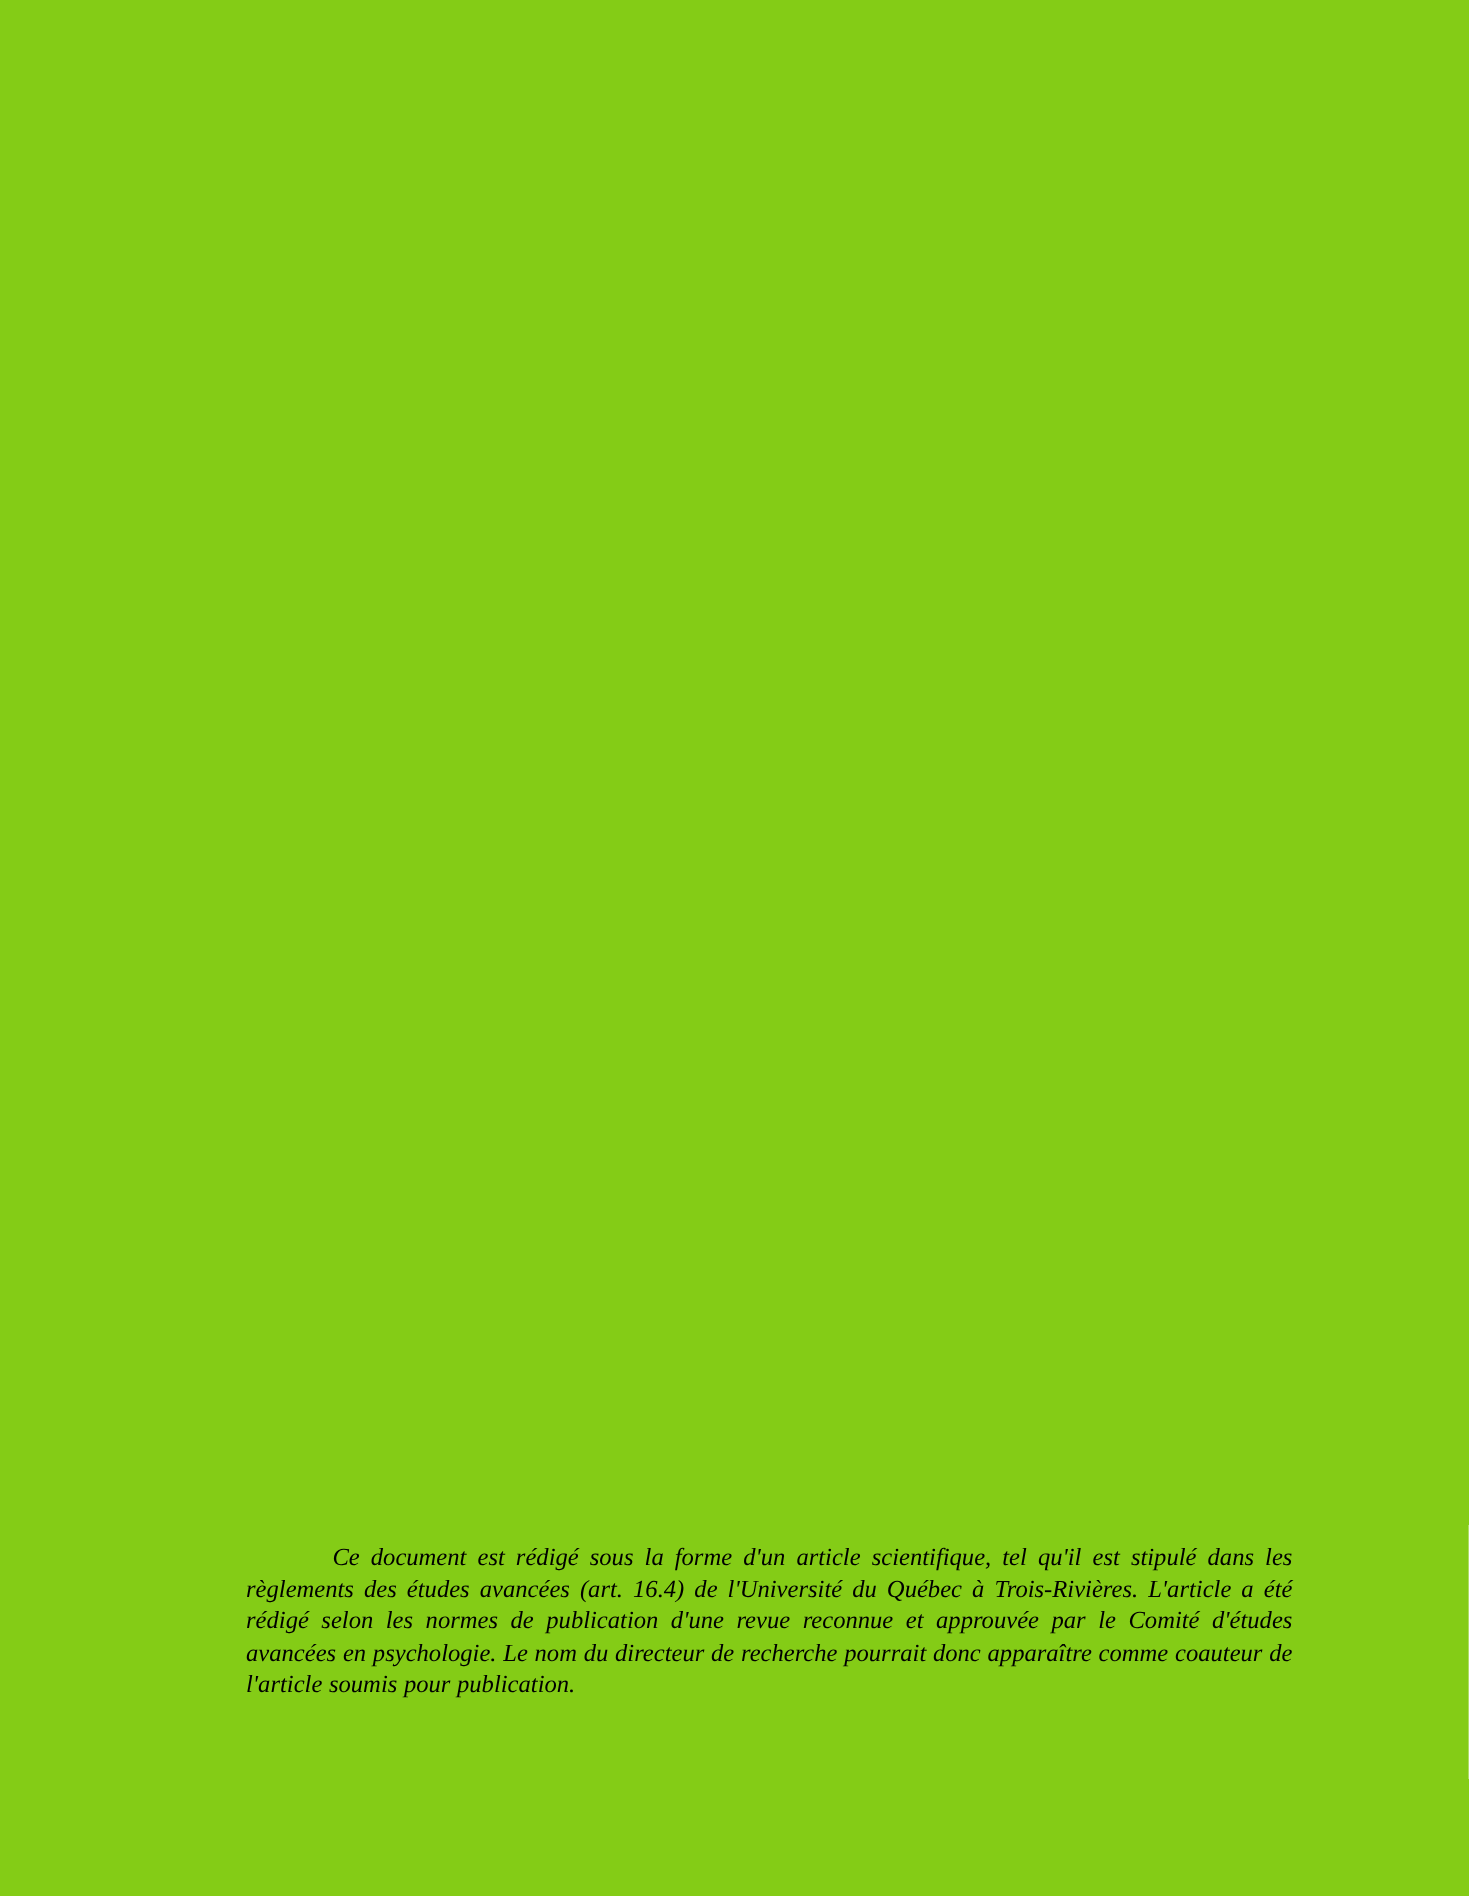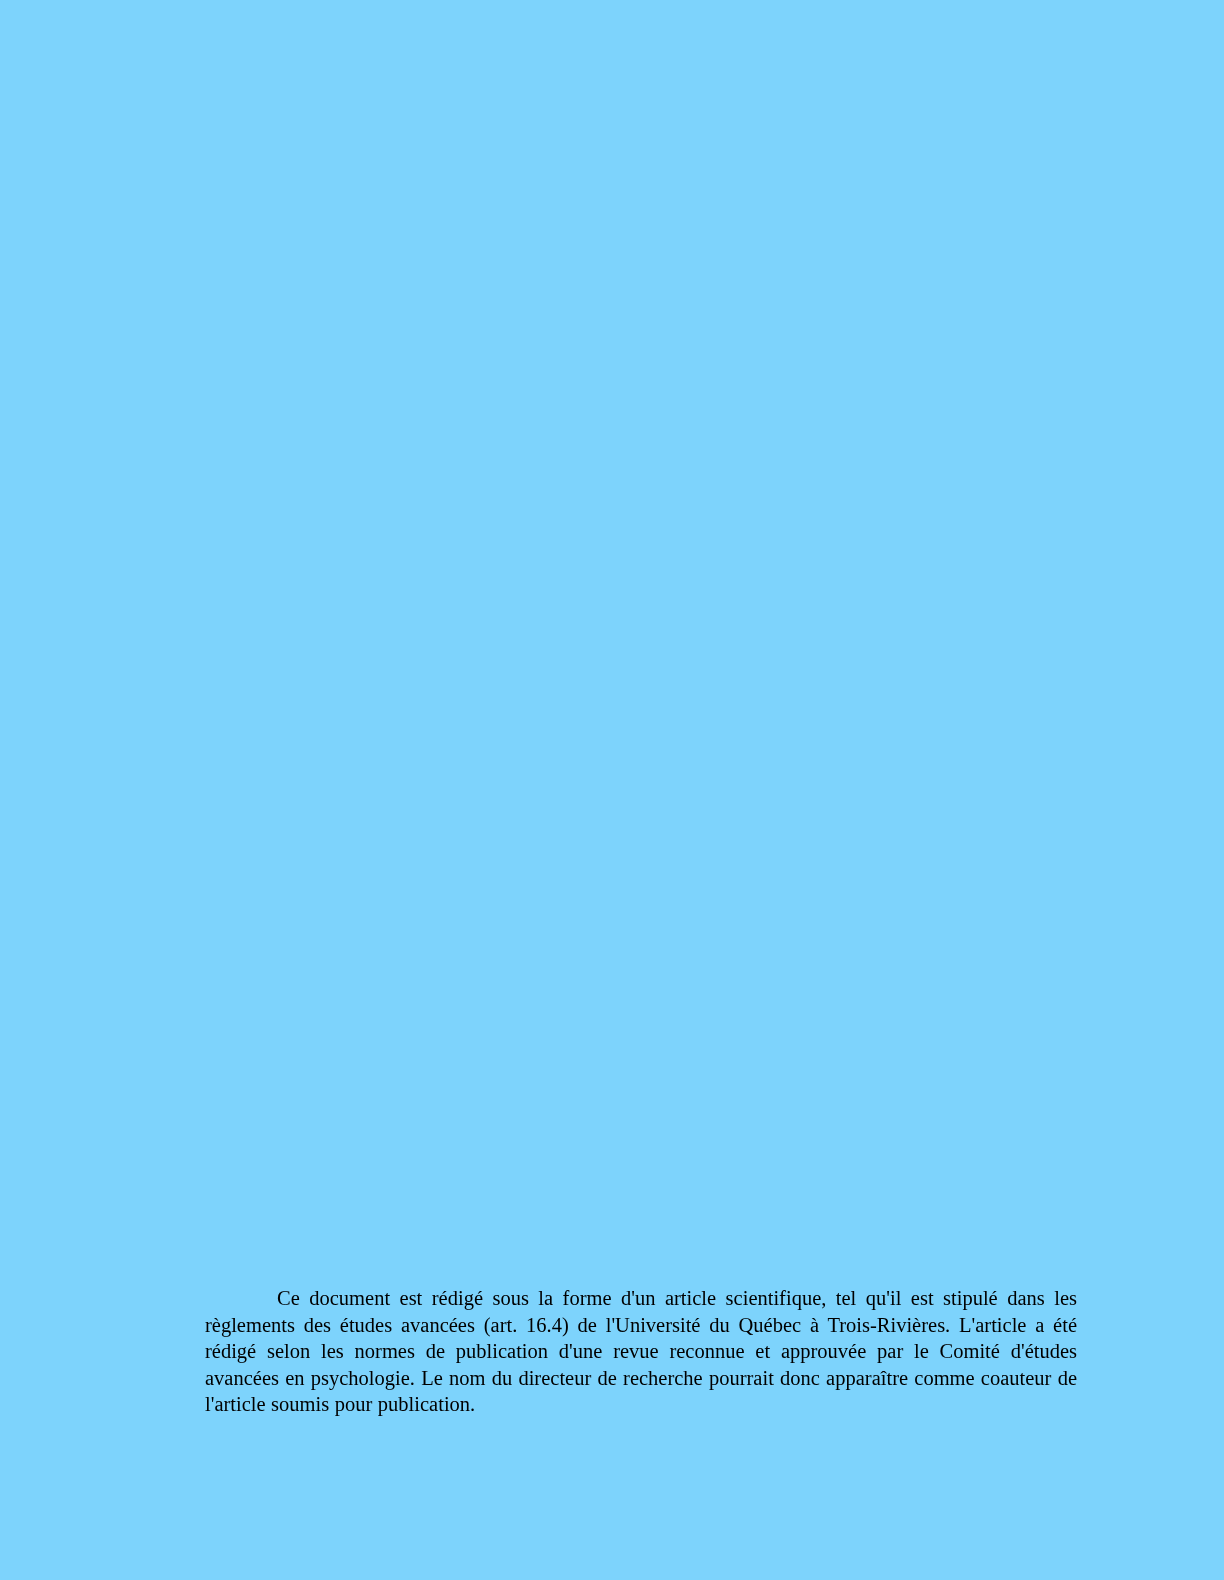--- a/index.html
+++ b/index.html
@@ -4,23 +4,24 @@
 <style>
   html, body {
     margin: 0;
     padding: 0;
     background: #ffffff;
   }
   .page {
     position: relative;
     width: 1224px;
     height: 1580px;
-    background: #7dd3fc;
+    background: #84cc16;
     margin: 0 auto;
     overflow: hidden;
+    font-style: italic;
   }
   .note-block {
     position: absolute;
     left: 205px;
     top: 1285px;
     width: 872px;
   }
   .note-paragraph {
     margin: 0;
     font-family: "Liberation Serif", serif;

